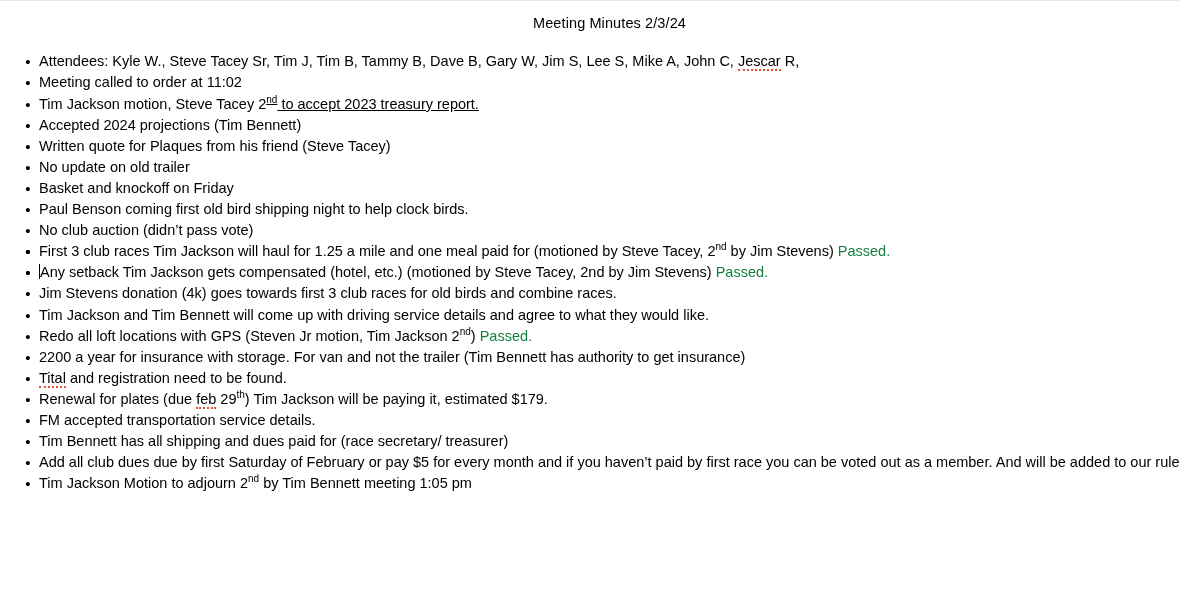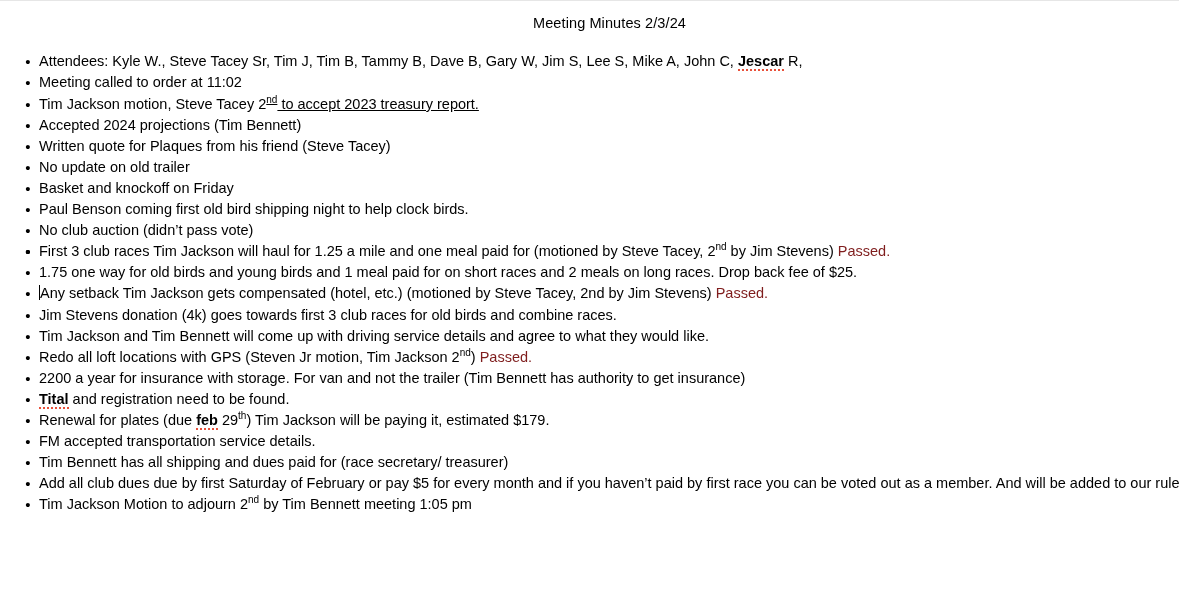--- a/index.html
+++ b/index.html
@@ -55,27 +55,26 @@
   }
   .bullets li .txt {
     display: inline;
   }
   sup {
     font-size: 10px;
     vertical-align: super;
     line-height: 0;
   }
   .passed {
-    color: #7f1d1d;
+    color: #15803d;
     text-align: center;
   }
   .spell {
     border-bottom: 2px dotted #e8503a;
     padding-bottom: 0px;
-    font-weight: bold;
   }
   .u {
     text-decoration: underline;
     text-decoration-color: #000;
   }
   .caret {
     display: inline-block;
     width: 1px;
     height: 15px;
     background: #000;
@@ -145,21 +144,20 @@
       <span class="bullet-dot">•</span>
     </li>
 
     <li>
       <span class="bullet-dot">•</span>
       <span class="txt">First 3 club races Tim Jackson will haul for 1.25 a mile and one meal paid for (motioned by Steve Tacey, 2<sup>nd</sup> by Jim Stevens) <span class="passed">Passed.</span></span>
     </li>
 
     <li>
       <span class="bullet-dot">•</span>
-      <span class="txt">1.75 one way for old birds and young birds and 1 meal paid for on short races and 2 meals on long races. Drop back fee of $25.</span>
     </li>
 
     <li>
       <span class="bullet-dot">•</span>
       <span class="txt"><span class="caret"></span><span>Any setback Tim Jackson gets compensated (hotel, etc.) (motioned by Steve Tacey, 2nd by Jim Stevens)</span> <span class="passed">Passed.</span></span>
     </li>
 
     <li>
       <span class="bullet-dot">•</span>
       <span class="txt">Jim Stevens donation (4k) goes towards first 3 club races for old birds and combine races.</span>

